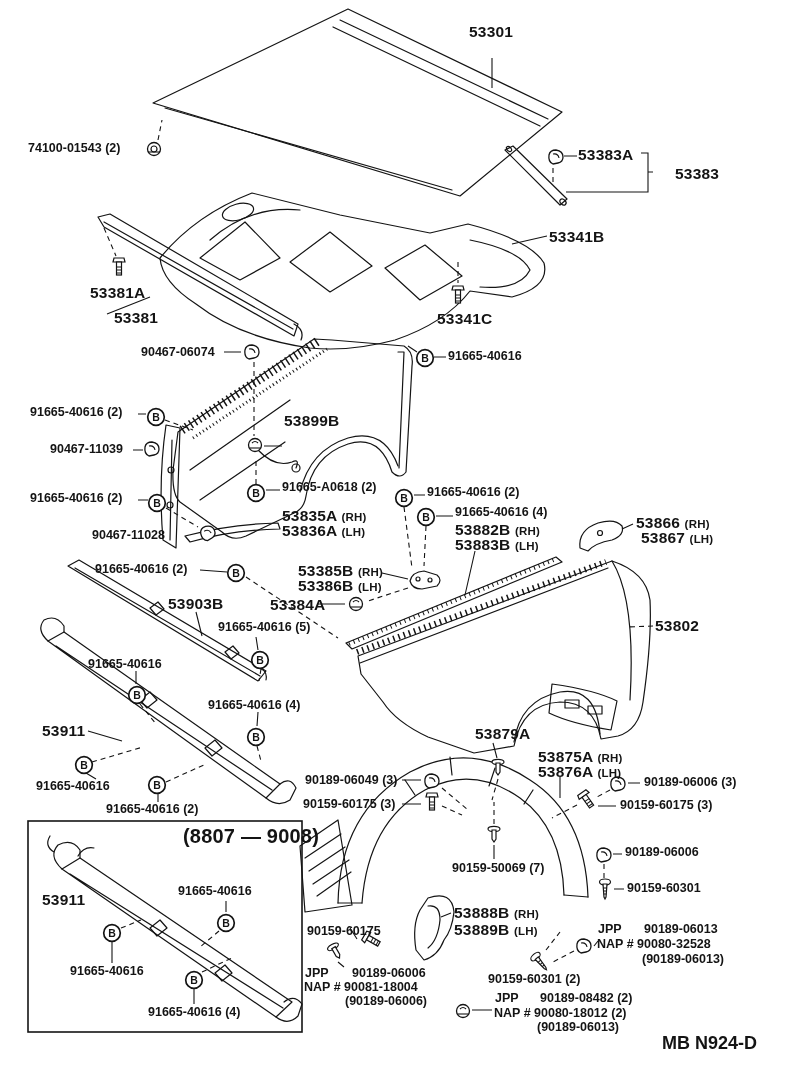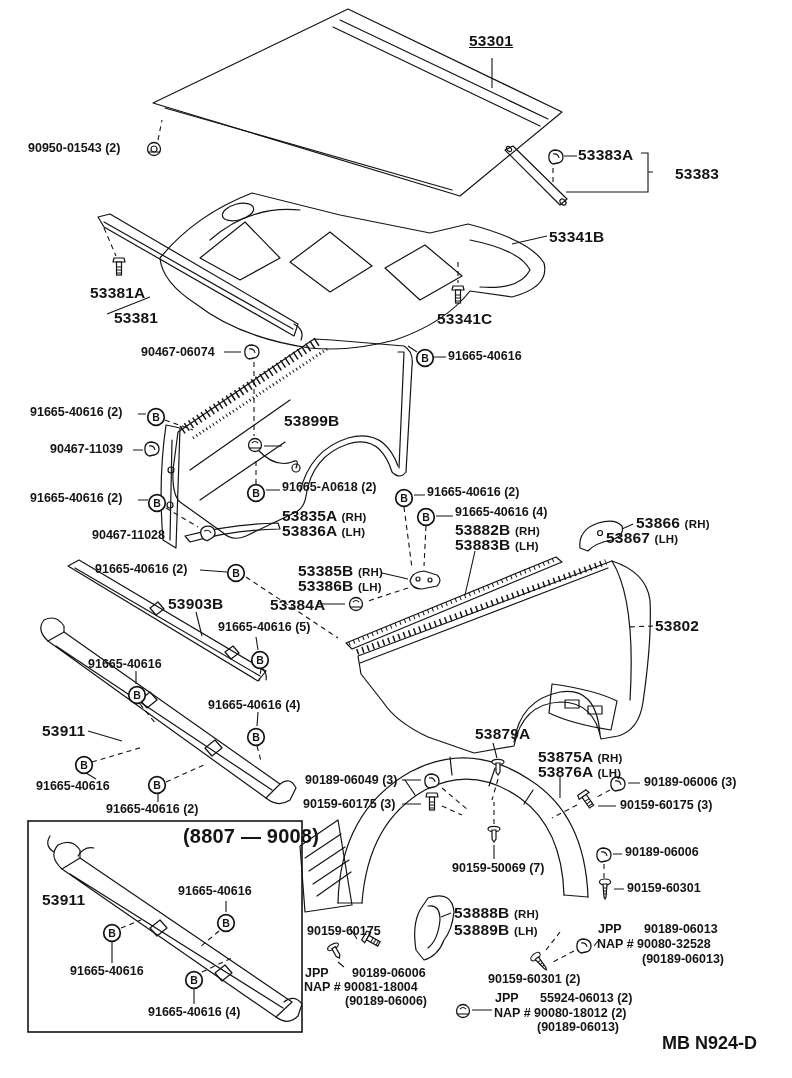--- a/index.html
+++ b/index.html
@@ -339,22 +339,22 @@
         <g transform="translate(194,980)">
           <circle r="8.3" fill="#fff" stroke="#141414" stroke-width="1.7"></circle>
           <text y="3.8" text-anchor="middle" font-size="10.5" font-weight="bold" fill="#141414" font-family="Liberation Sans, sans-serif">B</text>
         </g>
       </g>
 </svg>
 
 <div class="lbl lg" style="left:183px;top:826px;font-size:20px;">(8807 — 9008)</div>
 <div class="lbl md" style="left:662px;top:1034px;font-size:18px;">MB  N924-D</div>
 
-<div class="lbl lg" style="left: 469px; top: 33px; text-decoration: underline;">53301</div>
-    <div class="lbl md" style="left: 28px; top: 142px;">90950-01543 (2)</div>
+<div class="lbl lg" style="left: 469px; top: 24px;">53301</div>
+    <div class="lbl md" style="left: 28px; top: 142px;">74100-01543 (2)</div>
     <div class="lbl lg" style="left: 578px; top: 147px;">53383A</div>
     <div class="lbl lg" style="left: 654px; top: 166px; margin-left: 21px;">53383</div>
     <div class="lbl lg" style="left: 549px; top: 229px;">53341B</div>
     <div class="lbl lg" style="left: 90px; top: 285px;">53381A</div>
     <div class="lbl lg" style="left: 114px; top: 310px;">53381</div>
     <div class="lbl lg" style="left: 437px; top: 311px;">53341C</div>
     <div class="lbl md" style="left: 141px; top: 346px;">90467-06074</div>
     <div class="lbl md" style="left: 448px; top: 350px;">91665-40616</div>
     <div class="lbl md" style="left: 30px; top: 406px;">91665-40616 (2)</div>
     <div class="lbl md" style="left: 50px; top: 443px;">90467-11039</div>
@@ -362,21 +362,21 @@
     <div class="lbl md" style="left: 30px; top: 492px;">91665-40616 (2)</div>
     <div class="lbl md" style="left: 282px; top: 481px;">91665-A0618 (2)</div>
     <div class="lbl md" style="left: 427px; top: 486px;">91665-40616 (2)</div>
     <div class="lbl lg" style="left: 282px; top: 508px;">53835A <span class="suf">(RH)</span></div>
     <div class="lbl lg" style="left: 282px; top: 523px;">53836A <span class="suf">(LH)</span></div>
     <div class="lbl md" style="left: 92px; top: 529px;">90467-11028</div>
     <div class="lbl md" style="left: 455px; top: 506px;">91665-40616 (4)</div>
     <div class="lbl lg" style="left: 455px; top: 522px;">53882B <span class="suf">(RH)</span></div>
     <div class="lbl lg" style="left: 455px; top: 537px;">53883B <span class="suf">(LH)</span></div>
     <div class="lbl lg" style="left: 636px; top: 515px;">53866 <span class="suf">(RH)</span></div>
-    <div class="lbl lg" style="left: 606px; top: 530px;">53867 <span class="suf">(LH)</span></div>
+    <div class="lbl lg" style="left: 641px; top: 530px;">53867 <span class="suf">(LH)</span></div>
     <div class="lbl md" style="left: 95px; top: 563px;">91665-40616 (2)</div>
     <div class="lbl lg" style="left: 298px; top: 563px;">53385B <span class="suf">(RH)</span></div>
     <div class="lbl lg" style="left: 298px; top: 578px;">53386B <span class="suf">(LH)</span></div>
     <div class="lbl lg" style="left: 270px; top: 597px;">53384A</div>
     <div class="lbl lg" style="left: 168px; top: 596px;">53903B</div>
     <div class="lbl md" style="left: 218px; top: 621px;">91665-40616 (5)</div>
     <div class="lbl md" style="left: 88px; top: 658px;">91665-40616</div>
     <div class="lbl lg" style="left: 655px; top: 618px;">53802</div>
     <div class="lbl lg" style="left: 42px; top: 723px;">53911</div>
     <div class="lbl md" style="left: 208px; top: 699px;">91665-40616 (4)</div>
@@ -398,20 +398,20 @@
     <div class="lbl md" style="left: 305px; top: 967px;">JPP</div>
     <div class="lbl md" style="left: 352px; top: 967px;">90189-06006</div>
     <div class="lbl md" style="left: 304px; top: 981px;">NAP # 90081-18004</div>
     <div class="lbl md" style="left: 345px; top: 995px;">(90189-06006)</div>
     <div class="lbl md" style="left: 488px; top: 973px;">90159-60301 (2)</div>
     <div class="lbl md" style="left: 598px; top: 923px;">JPP</div>
     <div class="lbl md" style="left: 644px; top: 923px;">90189-06013</div>
     <div class="lbl md" style="left: 597px; top: 938px;">NAP # 90080-32528</div>
     <div class="lbl md" style="left: 642px; top: 953px;">(90189-06013)</div>
     <div class="lbl md" style="left: 495px; top: 992px;">JPP</div>
-    <div class="lbl md" style="left: 540px; top: 992px;">55924-06013 (2)</div>
+    <div class="lbl md" style="left: 540px; top: 992px;">90189-08482 (2)</div>
     <div class="lbl md" style="left: 494px; top: 1007px;">NAP # 90080-18012 (2)</div>
     <div class="lbl md" style="left: 537px; top: 1021px;">(90189-06013)</div>
     <div class="lbl lg" style="left: 42px; top: 892px;">53911</div>
     <div class="lbl md" style="left: 178px; top: 885px;">91665-40616</div>
     <div class="lbl md" style="left: 70px; top: 965px;">91665-40616</div>
     <div class="lbl md" style="left: 148px; top: 1006px;">91665-40616 (4)</div>
   </div>
 
 </body></html>

